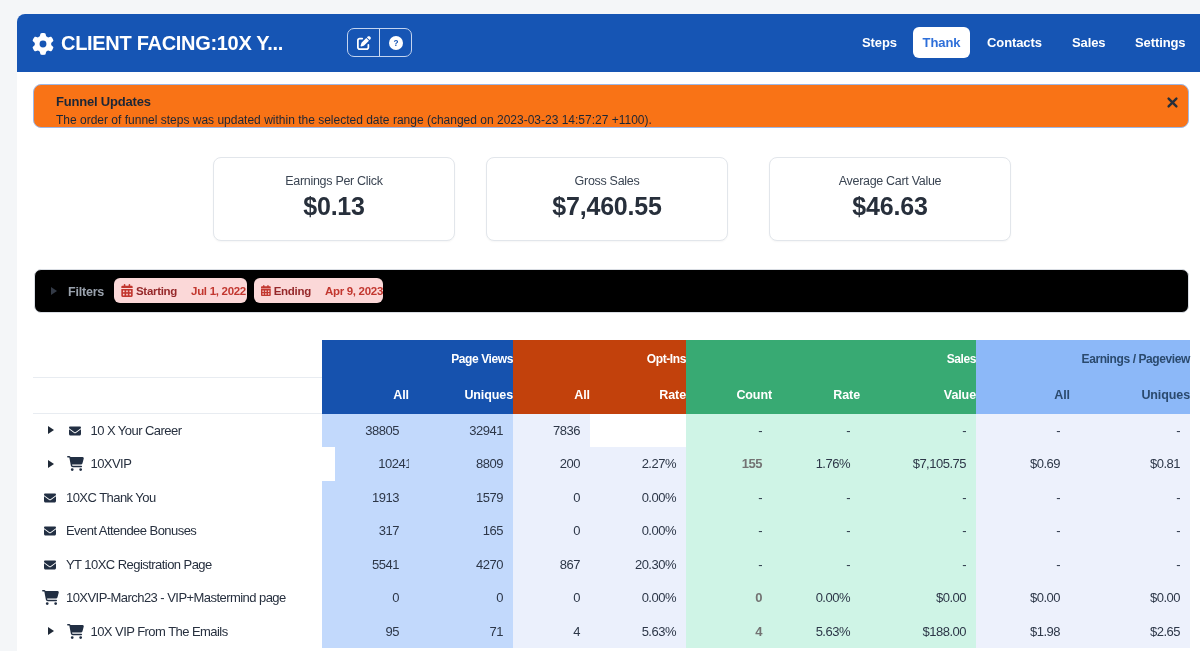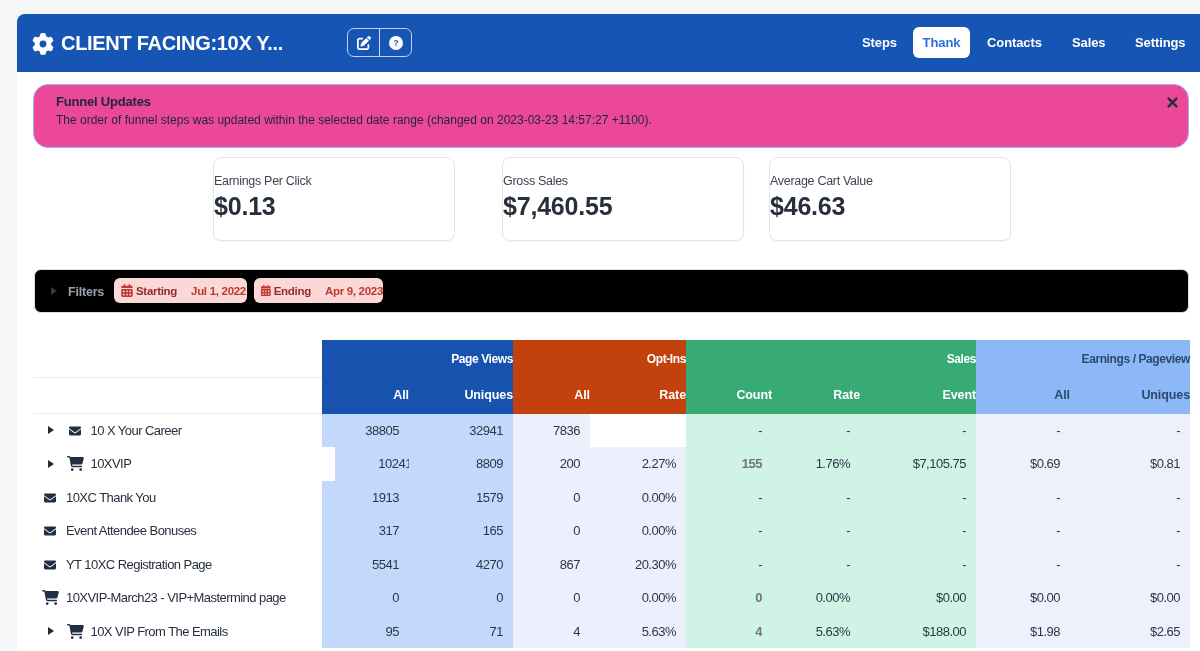--- a/index.html
+++ b/index.html
@@ -20,32 +20,32 @@
   border:1.5px solid #c3d4f0; border-radius:7px; display:flex; }
 #btngroup .b { flex:1; display:flex; align-items:center; justify-content:center; }
 #btngroup .b1 { border-right:1.5px solid #cfdcf3; }
 .navitem { position:absolute; top:0; height:44px; line-height:58px; color:#fff;
   font-size:13px; font-weight:bold; letter-spacing:-0.1px; }
 #statspill { position:absolute; left:896px; top:13px; width:57px; height:31px;
   background:#fff; border-radius:6px; text-align:center; line-height:31px;
   color:#2e6fd9; font-size:13px; font-weight:bold; letter-spacing:-0.1px; }
 
 
-#alert { position:absolute; left:33px; top:84px; width:1156px; height:64px;
-  background:#ec4899; border:1.5px solid #9cb7e6; border-radius:15px; }
+#alert { position:absolute; left:33px; top:84px; width:1156px; height:44px;
+  background:#f97316; border:1.5px solid #9cb7e6; border-radius:8px; }
 #alert .t1 { position:absolute; left:22px; top:9px; font-size:13px; font-weight:bold;
   color:#1c2636; letter-spacing:-0.2px;}
 #alert .t2 { position:absolute; left:22px; top:27.5px; font-size:12px;
   color:#1c2636; letter-spacing:0;}
 #alert .x { position:absolute; right:9px; top:11px; }
 
 
 .scard { position:absolute; top:157px; width:242px; height:84px; background:#fff;
   border:1px solid #e2e6eb; border-radius:8px; box-shadow:0 1px 2px rgba(0,0,0,0.04);
-  text-align:left; }
+  text-align:center; }
 .scard .l { margin-top:16px; font-size:12.5px; color:#3b4553; letter-spacing:-0.3px;}
 .scard .v { margin-top:4px; font-size:25px; font-weight:bold; color:#272f3b;
   letter-spacing:-0.2px; }
 
 
 #filters { position:absolute; left:34px; top:269px; width:1155px; height:44px;
   background:#000000; border:1px solid #d9dde3; border-radius:7px; }
 #filters .fl { position:absolute; left:33px; top:0; height:44px; line-height:44px;
   font-size:12.5px; font-weight:bold; color:#9aa2ad; letter-spacing:-0.2px;}
 .pill { position:absolute; top:8px; height:25px; white-space:nowrap; background:#fbd8d8; border-radius:6px;
@@ -112,21 +112,21 @@
   <div class="t2">The order of funnel steps was updated within the selected date range (changed on 2023-03-23 14:57:27 +1100).</div>
   <svg class="x" width="13" height="13" viewBox="0 0 13 13">
       <path d="M2.6 2.6 L10.4 10.4 M10.4 2.6 L2.6 10.4" stroke="#272e3a" stroke-width="2.4" stroke-linecap="round"></path>
     </svg>
 </div>
 
 <div class="scard" style="left:213px">
     <div class="l">Earnings Per Click</div>
     <div class="v">$0.13</div>
   </div>
-<div class="scard" style="left:502px">
+<div class="scard" style="left:486px">
     <div class="l">Gross Sales</div>
     <div class="v">$7,460.55</div>
   </div>
 <div class="scard" style="left:769px">
     <div class="l">Average Cart Value</div>
     <div class="v">$46.63</div>
   </div>
 
 <div id="filters">
   <div style="position:absolute;left:16px;top:17px;width:0;height:0;border-left:6px solid #333a46;border-top:4.5px solid transparent;border-bottom:4.5px solid transparent"></div>
@@ -155,21 +155,21 @@
     <span style="width:87px">All</span>
     <span style="width:104px">Uniques</span>
   </div>
 <div class="hdr sh bgOI" style="left:513px;width:173px">
     <span style="width:77px">All</span>
     <span style="width:96px">Rate</span>
   </div>
 <div class="hdr sh bgSA" style="left:686px;width:290px">
     <span style="width:86px">Count</span>
     <span style="width:88px">Rate</span>
-    <span style="width:116px">Event</span>
+    <span style="width:116px">Value</span>
   </div>
 <div class="hdr sh bgEA" style="left:976px;width:214px">
     <span style="width:94px">All</span>
     <span style="width:120px">Uniques</span>
   </div>
 <div class="hline" style="top:377px"></div>
 <div class="hline" style="top:412.5px"></div>
 
 <div id="tbody">
     <div class="brow" style="top:413.5px">

